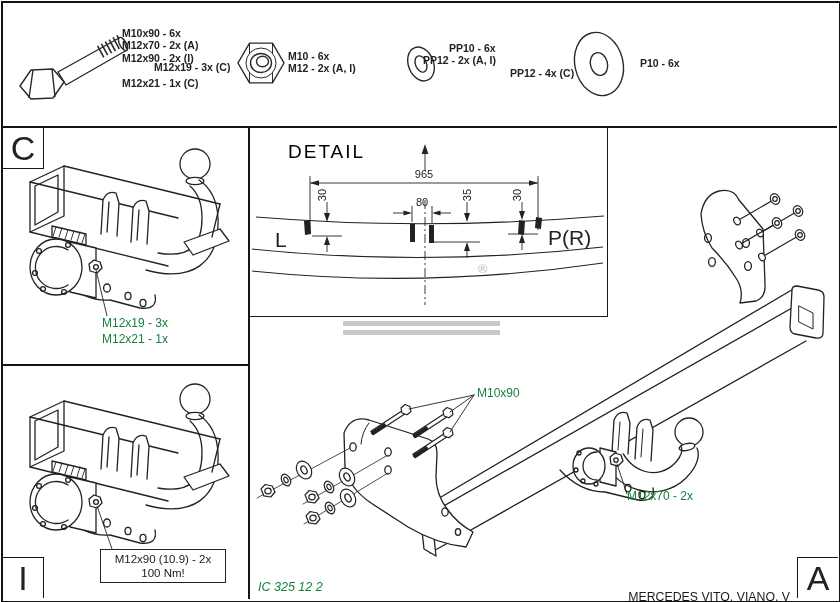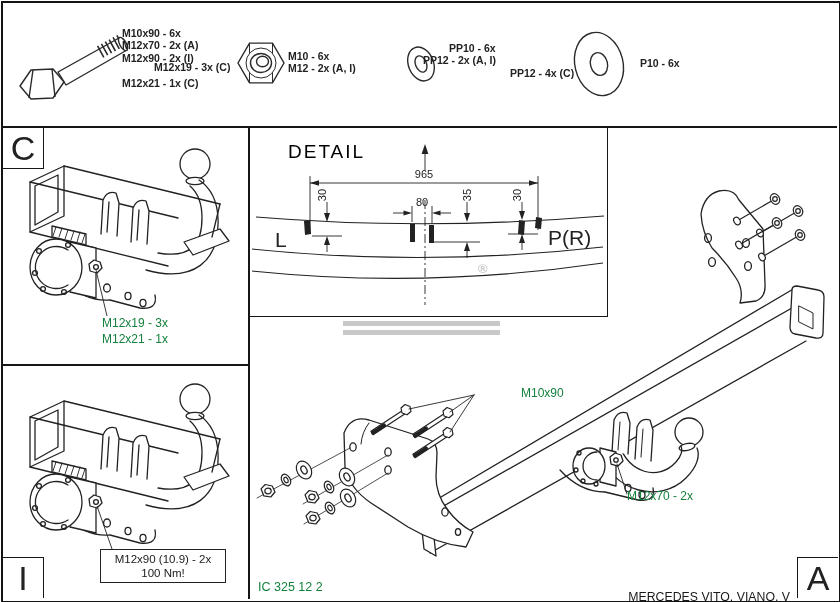--- a/index.html
+++ b/index.html
@@ -326,22 +326,22 @@
 
   <div class="detail-title z4" style="left:288px;top:141px;">DETAIL</div>
   <div class="dim z4" style="left:404px;top:168px;width:40px;">965</div>
   <div class="dim z4" style="left:412px;top:196px;width:20px;">80</div>
   <div class="dim rot z4" style="left:311px;top:189px;width:22px;">30</div>
   <div class="dim rot z4" style="left:456px;top:189px;width:22px;">35</div>
   <div class="dim rot z4" style="left:506px;top:189px;width:22px;">30</div>
   <div class="big z4" style="left:275px;top:228px;">L</div>
   <div class="big z4" style="left:548px;top:226px;">P(R)</div>
 
-  <div class="lbl12 z4" style="left:477px;top:385px;margin-left:44px;">M10x90</div>
+  <div class="lbl12 z4" style="left:477px;top:385px;">M10x90</div>
   <div class="lbl12 z4" style="left:627px;top:488px;">M12x70 - 2x</div>
 
-  <div class="lbl12 z4" style="left:258px;top:579px;font-size:12.5px;">IC 325 12 2</div>
+  <div class="lbl12 z4" style="left:258px;top:579px;font-size:12.5px;font-style:italic;">IC 325 12 2</div>
   <div class="footer-right z4">
     <div>MERCEDES VITO, VIANO, V</div>
     
   </div>
 
 </div>
 
 </body></html>

